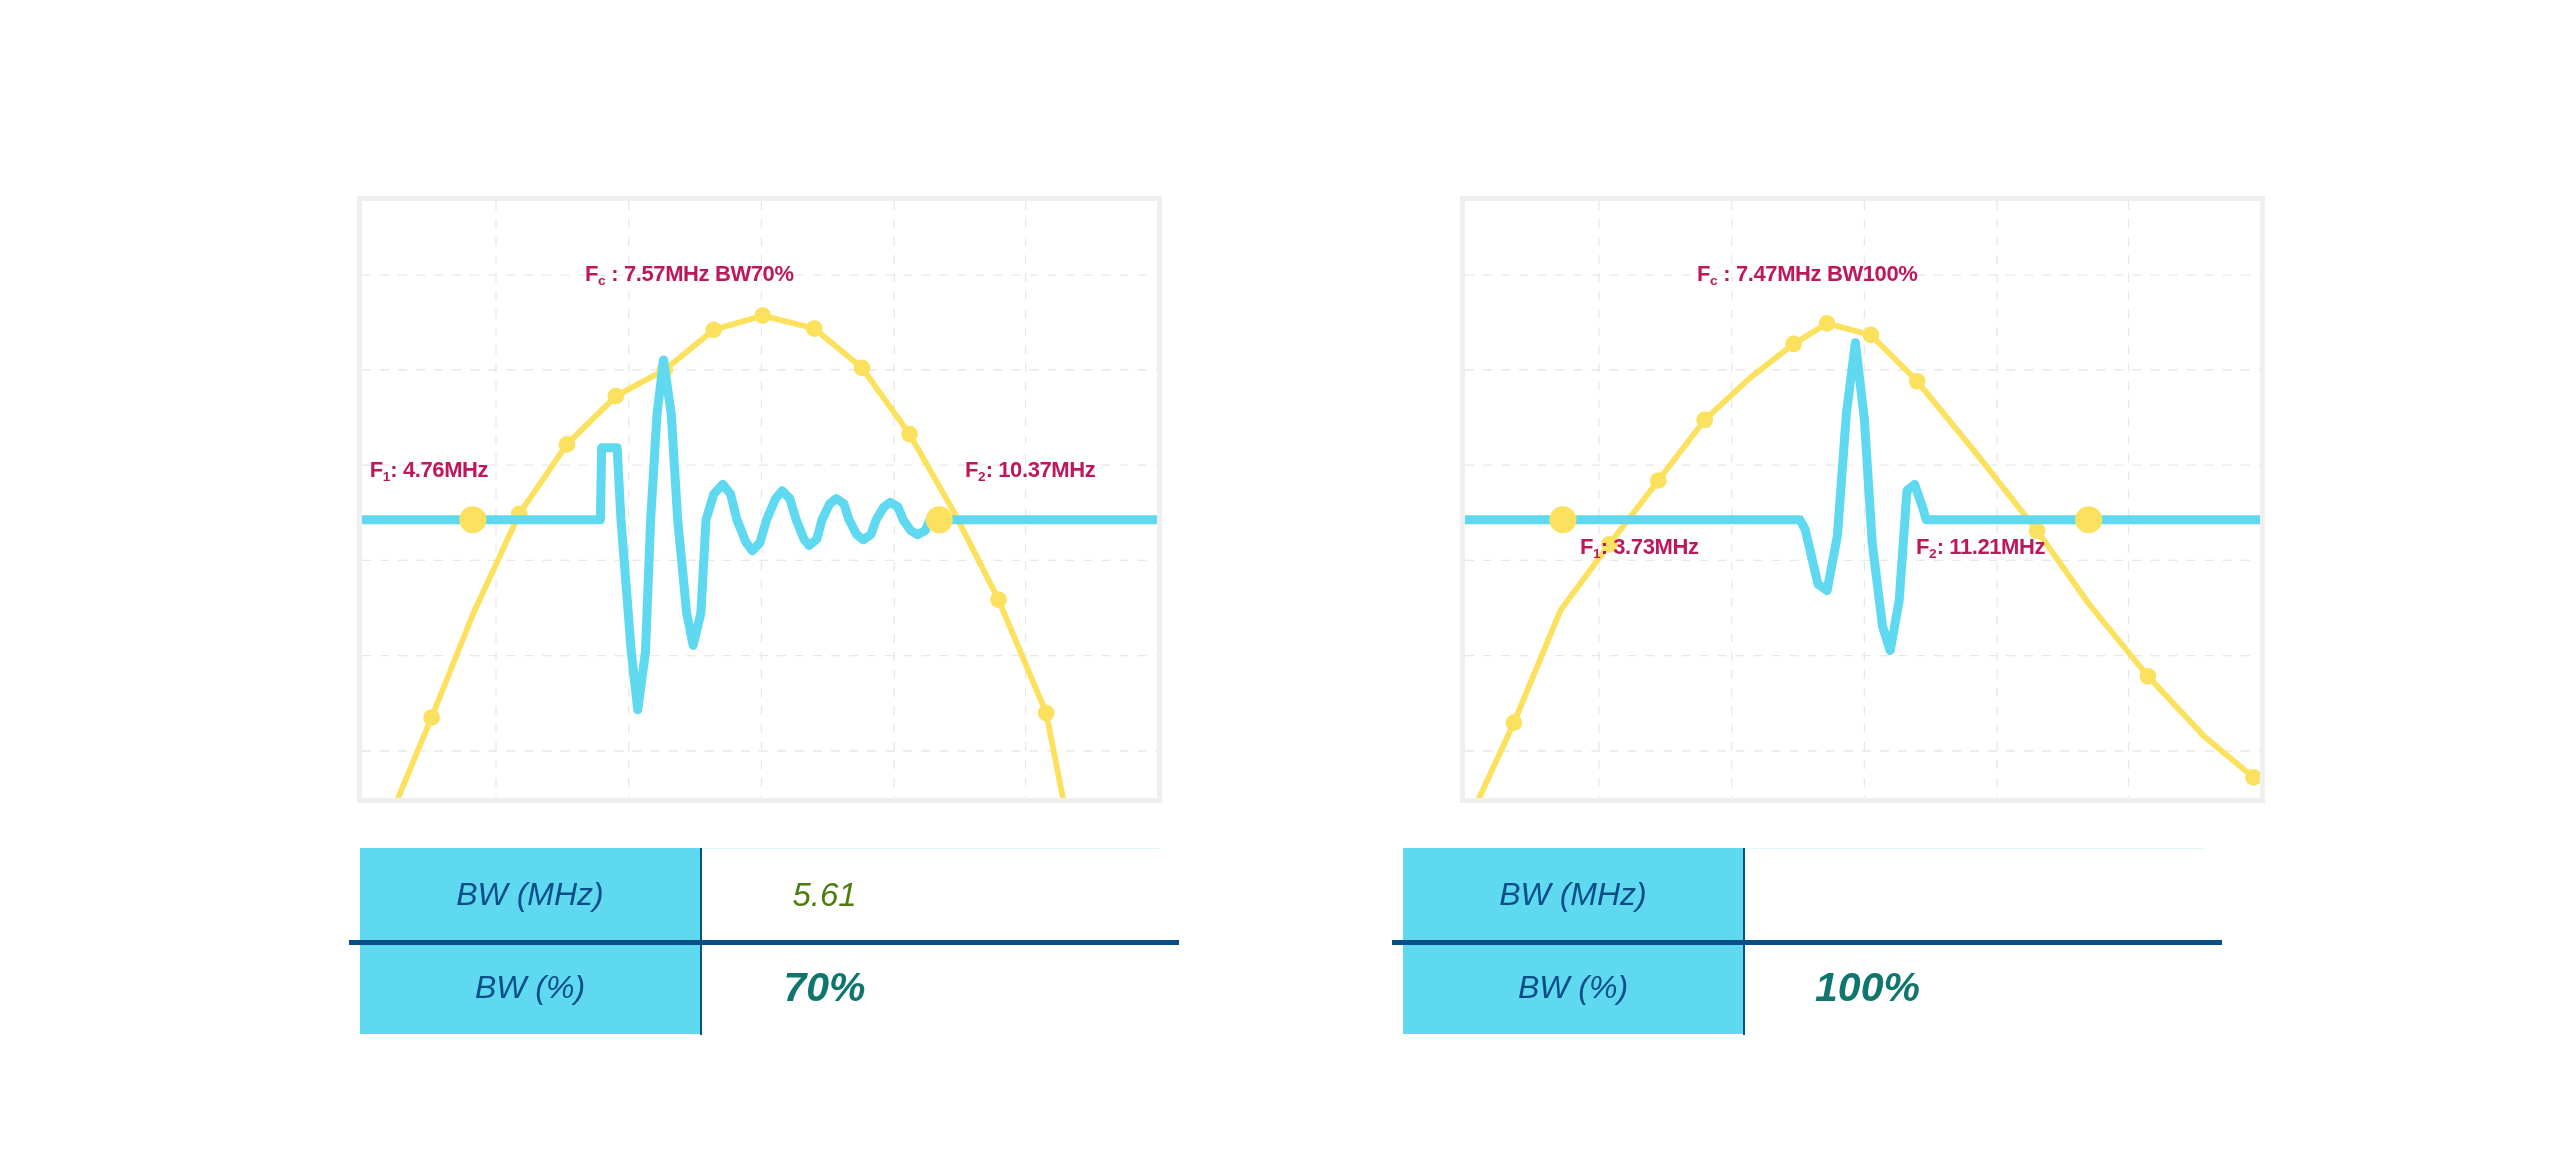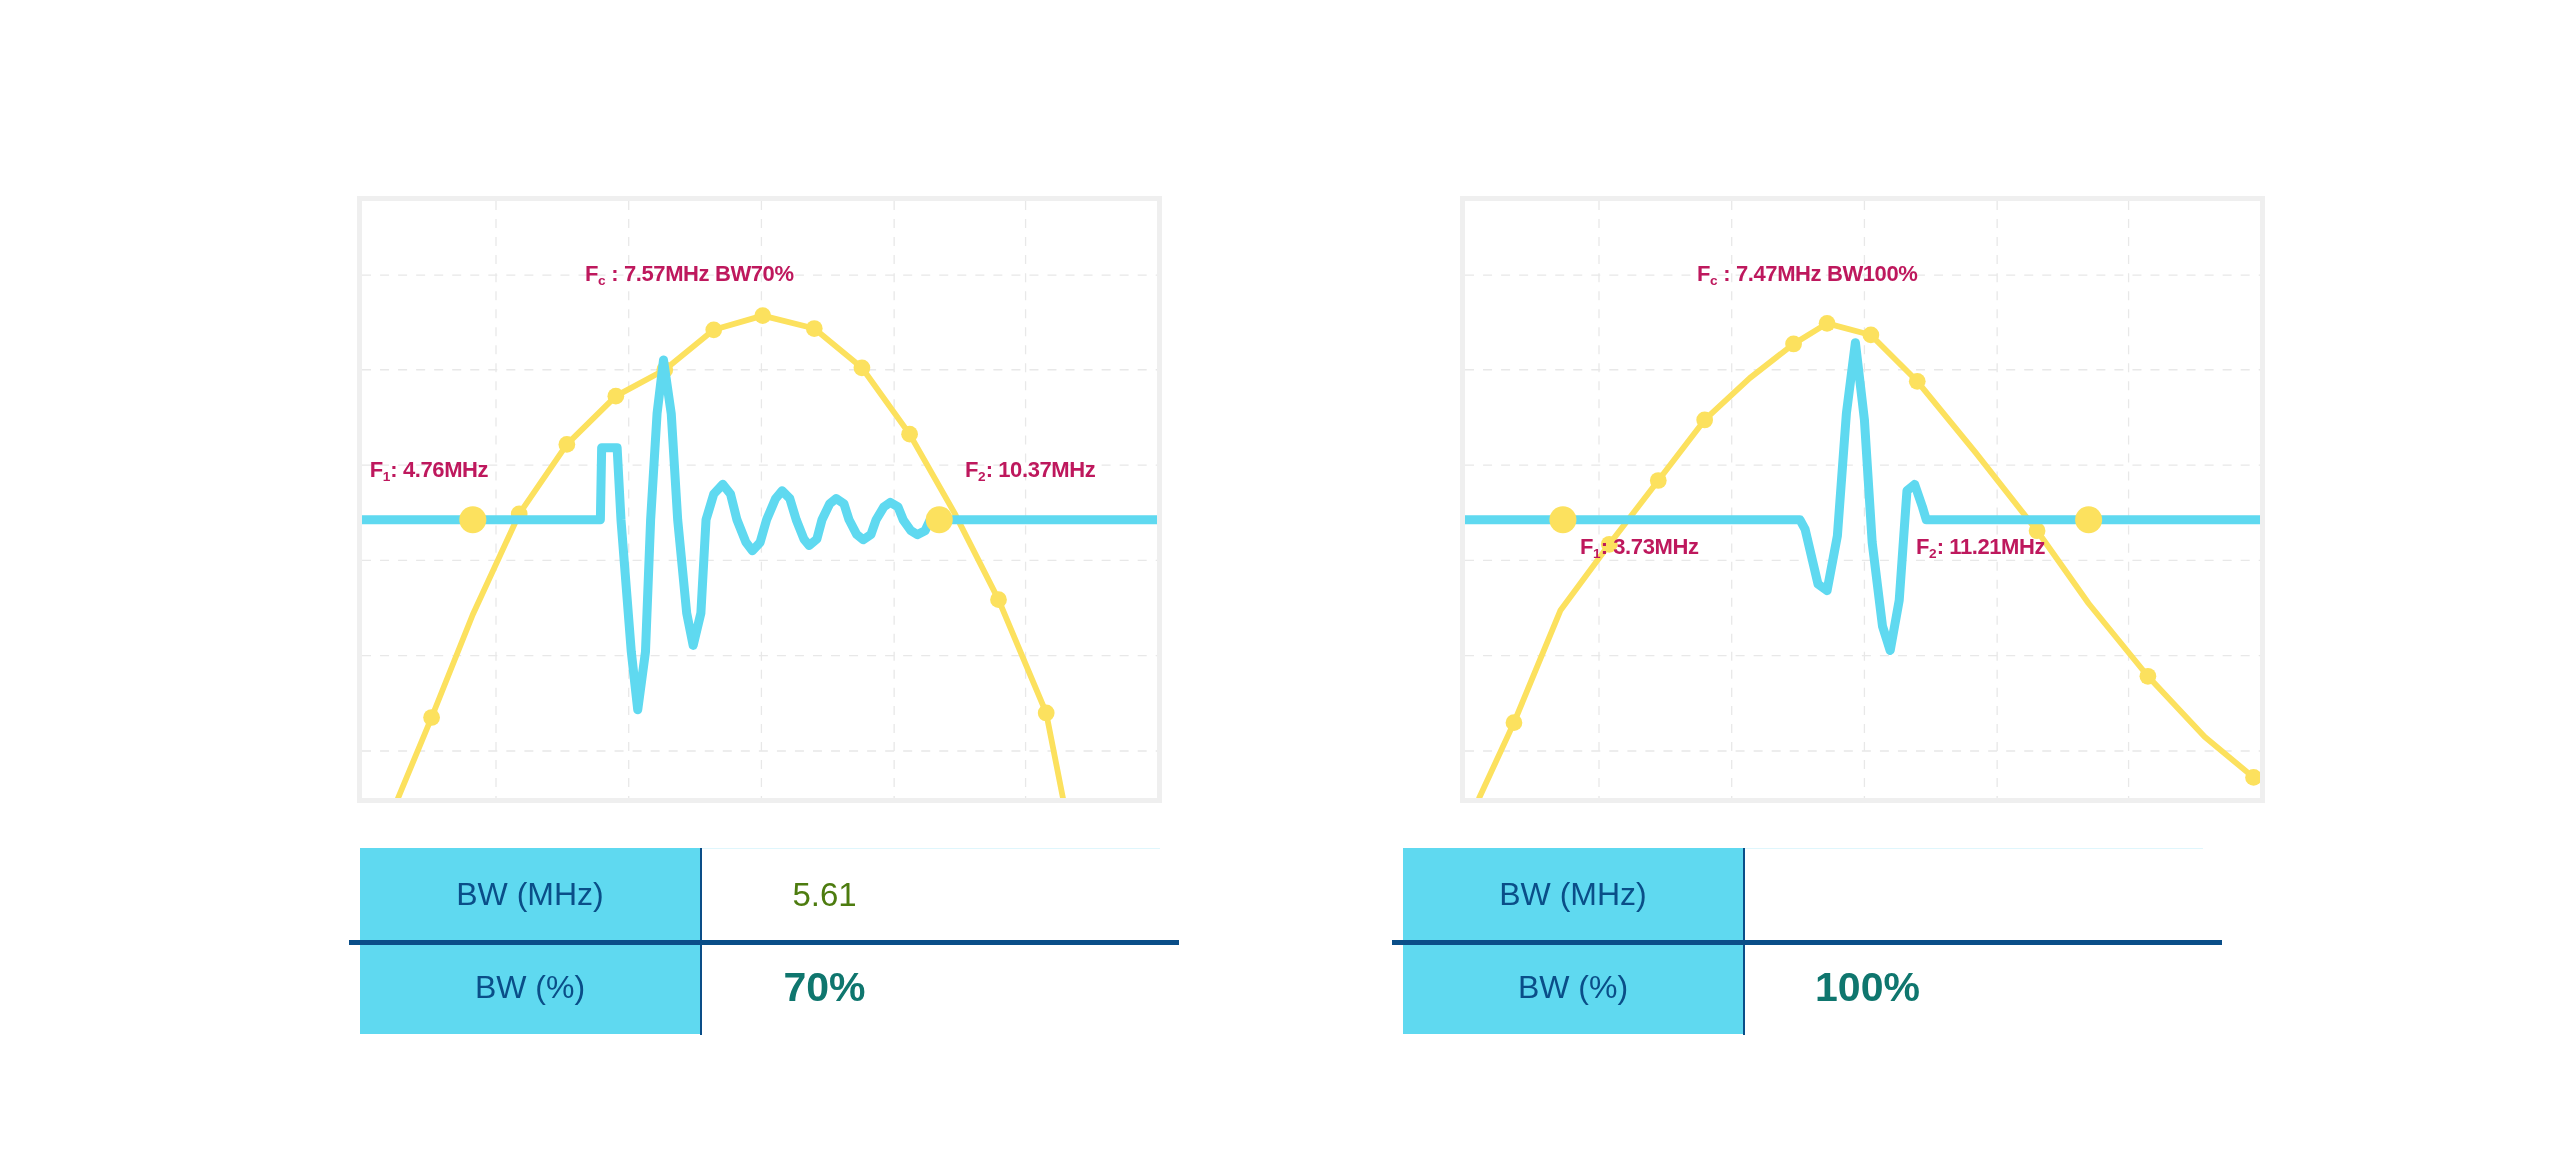--- a/index.html
+++ b/index.html
@@ -76,20 +76,21 @@
     width: 821px;
     height: 187px;
   }
   .bw-table.left  { left: 360px;  }
   .bw-table.right { left: 1403px; }
 
   .bw-row {
     position: relative;
     height: 93px;
     display: flex;
+    font-style: italic;
   }
   .bw-label {
     width: 340px;
     background: #5FD9F0;
     color: #0A4E88;
     font-size: 32px;
     display: flex;
     align-items: center;
     justify-content: center;
     box-sizing: border-box;

